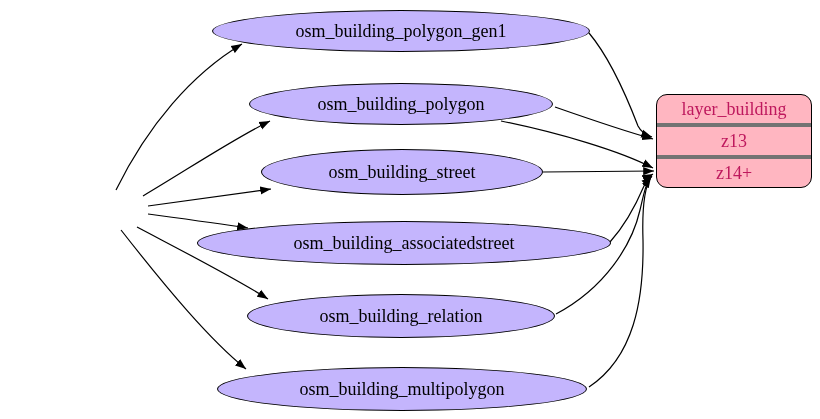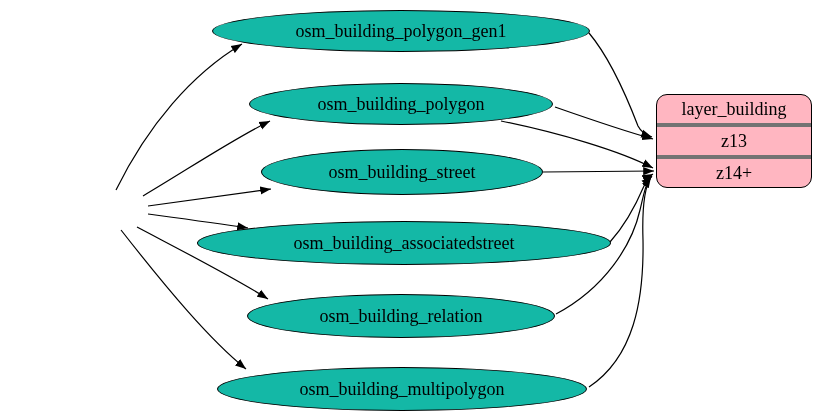--- a/index.html
+++ b/index.html
@@ -19,21 +19,21 @@
     position: absolute;
     left: 0;
     top: 0;
     width: 820px;
     height: 419px;
   }
   .ellipse-node {
     position: absolute;
     border: 1px solid #000000;
     border-radius: 50%;
-    background: #14b8a6;
+    background: #c4b5fd;
     display: flex;
     align-items: center;
     justify-content: center;
     box-sizing: border-box;
     font-size: 18px;
     color: #000000;
     white-space: nowrap;
     z-index: 2;
   }
   .record-node {
@@ -50,21 +50,21 @@
     flex-direction: column;
     z-index: 2;
     overflow: hidden;
   }
   .record-row {
     flex: 1;
     display: flex;
     align-items: center;
     justify-content: center;
     font-size: 18px;
-    color: #000000;
+    color: #be185d;
     white-space: nowrap;
   }
   .record-row + .record-row {
     border-top: 4px solid #737373;
   }
   .edge-path {
     fill: none;
     stroke: #000000;
     stroke-width: 1.2;
   }

